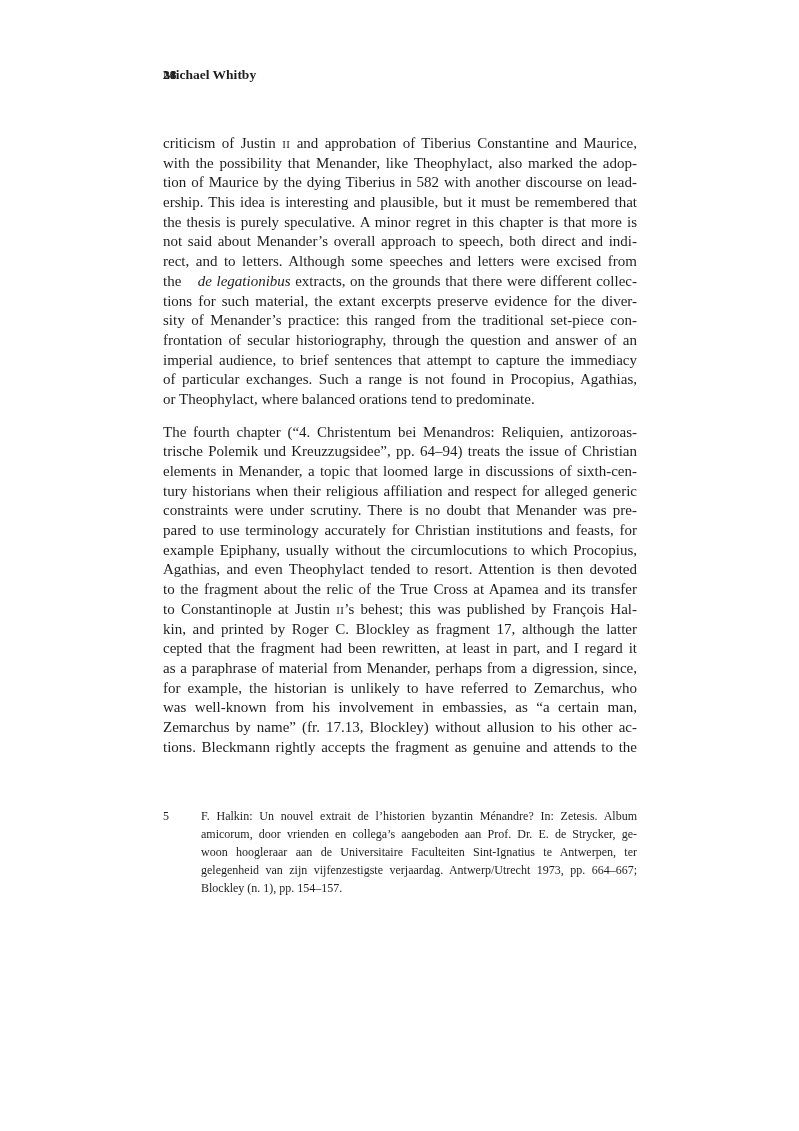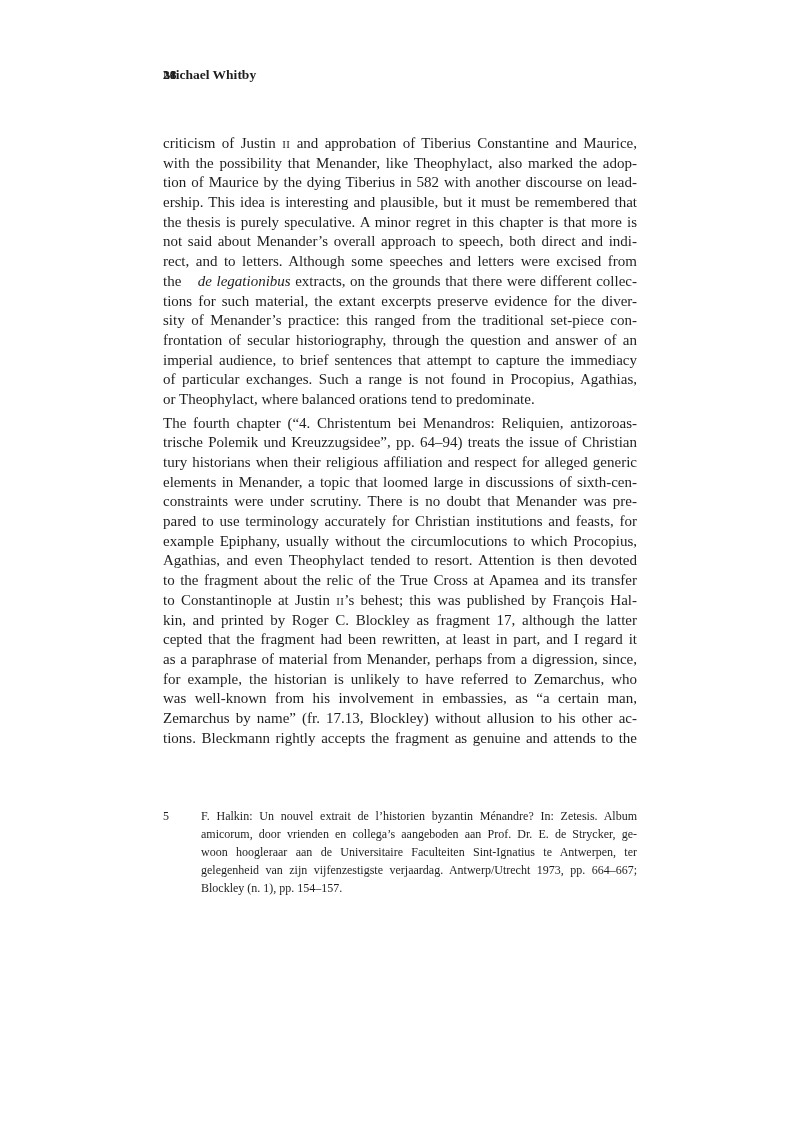--- a/index.html
+++ b/index.html
@@ -38,21 +38,21 @@
   
   .body-text {
     position: absolute;
     top: 134px;
     left: 163px;
     width: 474px;
     font-size: 15px;
     line-height: 19.7px;
   }
   .paragraph { margin: 0; }
-  .paragraph + .paragraph { margin-top: 4px; }
+  .paragraph + .paragraph { margin-top: 13px; }
   .line { height: 19.7px; overflow: visible; }
   .just {
     text-align: justify;
     text-align-last: justify;
   }
   .it { font-style: italic; margin-left: 12px; }
   .sc { font-size: 11px; letter-spacing: 0.4px; }
   .sup {
     font-size: 9.5px;
     position: relative;
@@ -98,22 +98,22 @@
         <div class="line just"><span>tions for such material, the extant excerpts preserve evidence for the diver-</span></div>
         <div class="line just"><span>sity of Menander’s practice: this ranged from the traditional set-piece con-</span></div>
         <div class="line just"><span>frontation of secular historiography, through the question and answer of an</span></div>
         <div class="line just"><span>imperial audience, to brief sentences that attempt to capture the immediacy</span></div>
         <div class="line just"><span>of particular exchanges. Such a range is not found in Procopius, Agathias,</span></div>
         <div class="line"><span>or Theophylact, where balanced orations tend to predominate.</span></div>
       </div>
       <div class="paragraph">
         <div class="line just"><span>The fourth chapter (“4. Christentum bei Menandros: Reliquien, antizoroas-</span></div>
         <div class="line just"><span>trische Polemik und Kreuzzugsidee”, pp. 64–94) treats the issue of Christian</span></div>
+        <div class="line just"><span>elements in Menander, a topic that loomed large in discussions of sixth-cen-</span></div>
         <div class="line just"><span>tury historians when their religious affiliation and respect for alleged generic</span></div>
-        <div class="line just"><span>elements in Menander, a topic that loomed large in discussions of sixth-cen-</span></div>
         <div class="line just"><span>constraints were under scrutiny. There is no doubt that Menander was pre-</span></div>
         <div class="line just"><span>pared to use terminology accurately for Christian institutions and feasts, for</span></div>
         <div class="line just"><span>example Epiphany, usually without the circumlocutions to which Procopius,</span></div>
         <div class="line just"><span>Agathias, and even Theophylact tended to resort. Attention is then devoted</span></div>
         <div class="line just"><span>to the fragment about the relic of the True Cross at Apamea and its transfer</span></div>
         <div class="line just"><span>to Constantinople at Justin </span><span class="sc">II</span><span>’s behest; this was published by François Hal-</span></div>
         <div class="line just"><span>kin, and printed by Roger C. Blockley as fragment 17, although the latter</span></div>
         <div class="line just"><span>cepted that the fragment had been rewritten, at least in part, and I regard it</span></div>
         <div class="line just"><span>as a paraphrase of material from Menander, perhaps from a digression, since,</span></div>
         <div class="line just"><span>for example, the historian is unlikely to have referred to Zemarchus, who</span></div>

